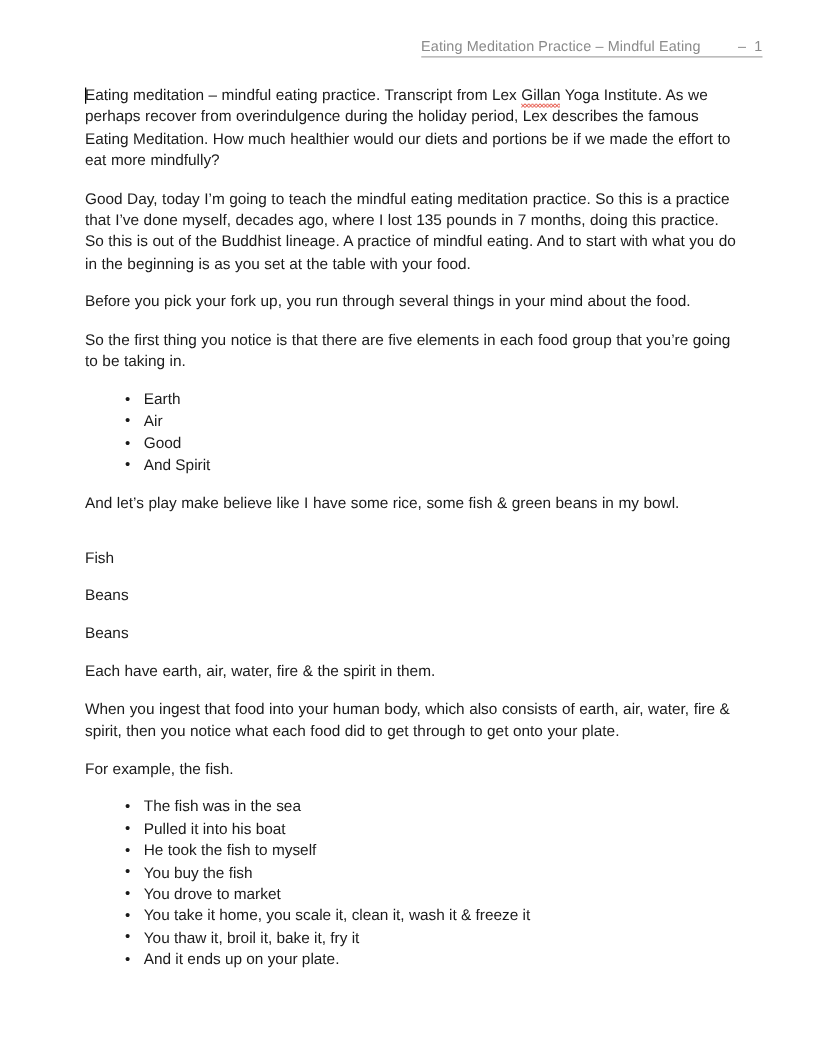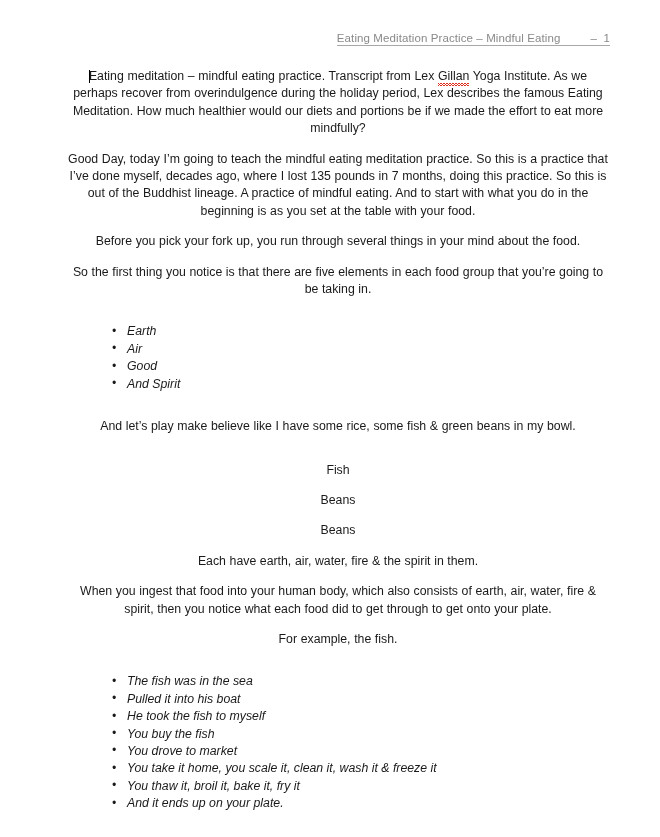--- a/index.html
+++ b/index.html
@@ -44,50 +44,49 @@
   }
 
   
   .doc-body {
     position: absolute;
     top: 68px;
     left: 68px;
     width: 540px;
   }
   p.para {
-    margin: 0 0 0 0;
+    margin: 0 18px 0 0;
     padding: 0;
     font-size: 12.3px;
     line-height: 17.4px;
     color: #1a1a1a;
-    text-align: center;
+    text-align: left;
     word-spacing: 0.2px;
   }
   .spacer {
     height: 13px;
   }
 
   
   .caret {
     display: inline-block;
     width: 1px;
     height: 13px;
     background: #000;
     vertical-align: -2px;
     margin-right: -1px;
     position: relative;
     top: 1px;
   }
 
   
   ul.bullets {
-    margin: 12px;
+    margin: 0;
     padding: 0;
     list-style: none;
-    font-style: italic;
   }
   ul.bullets li {
     font-size: 12.3px;
     line-height: 17.4px;
     color: #1a1a1a;
     position: relative;
     padding-left: 47px;
     margin: 0;
   }
   ul.bullets li::before {

